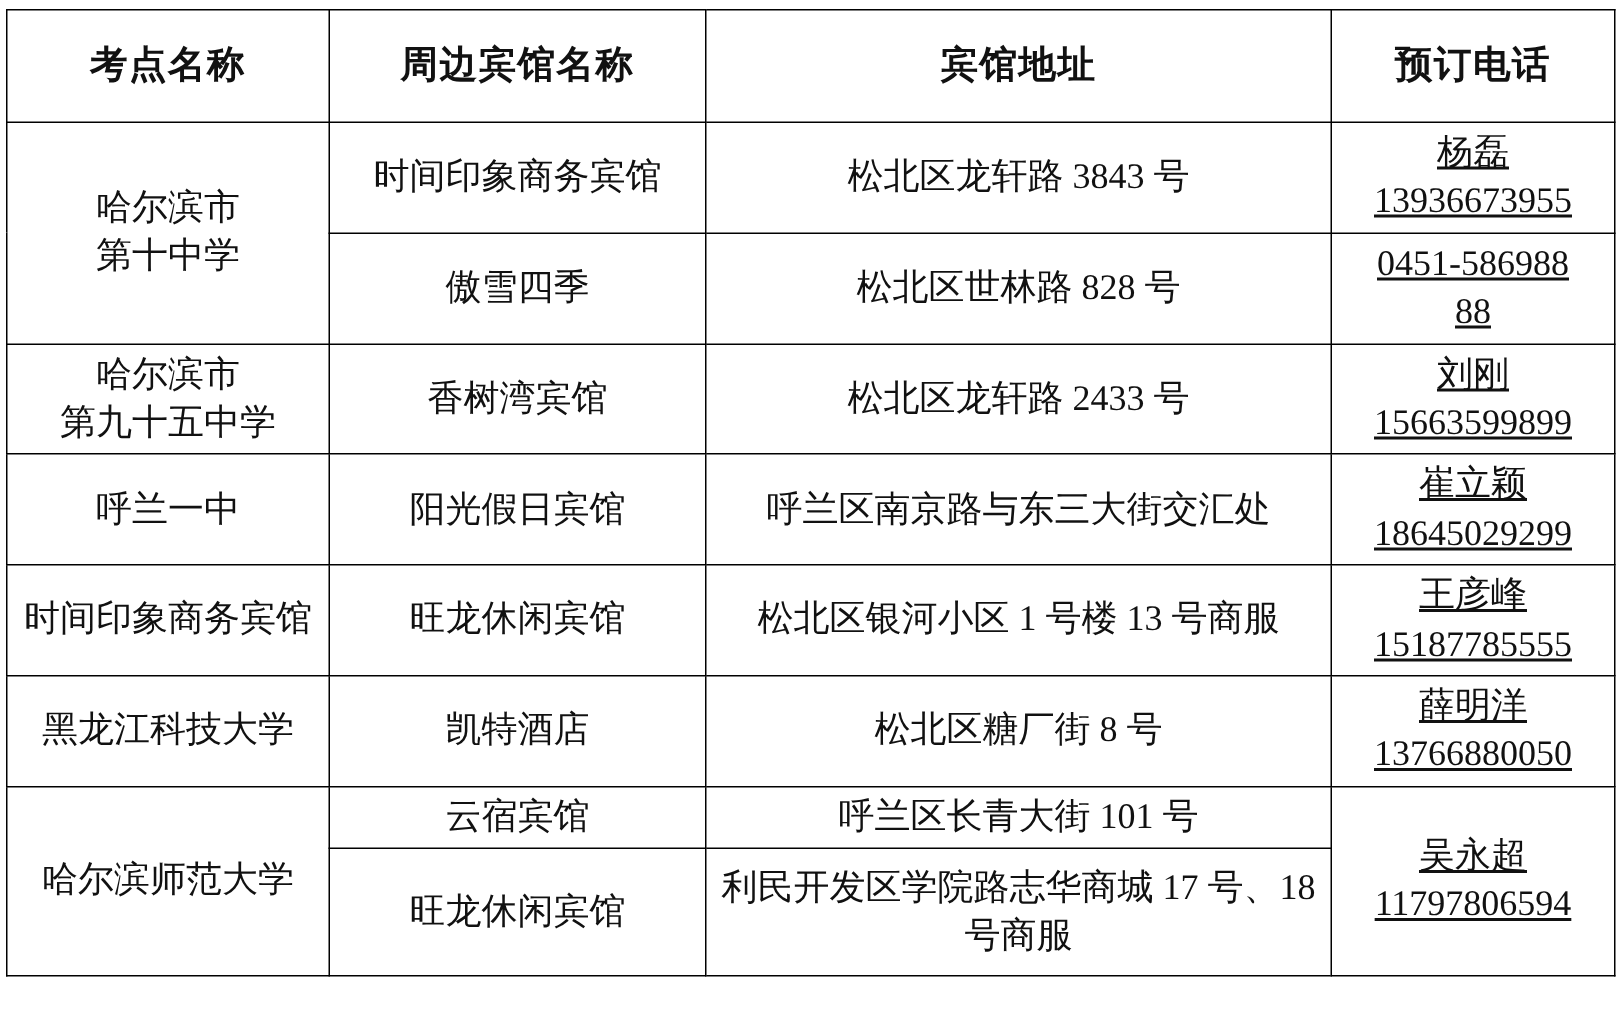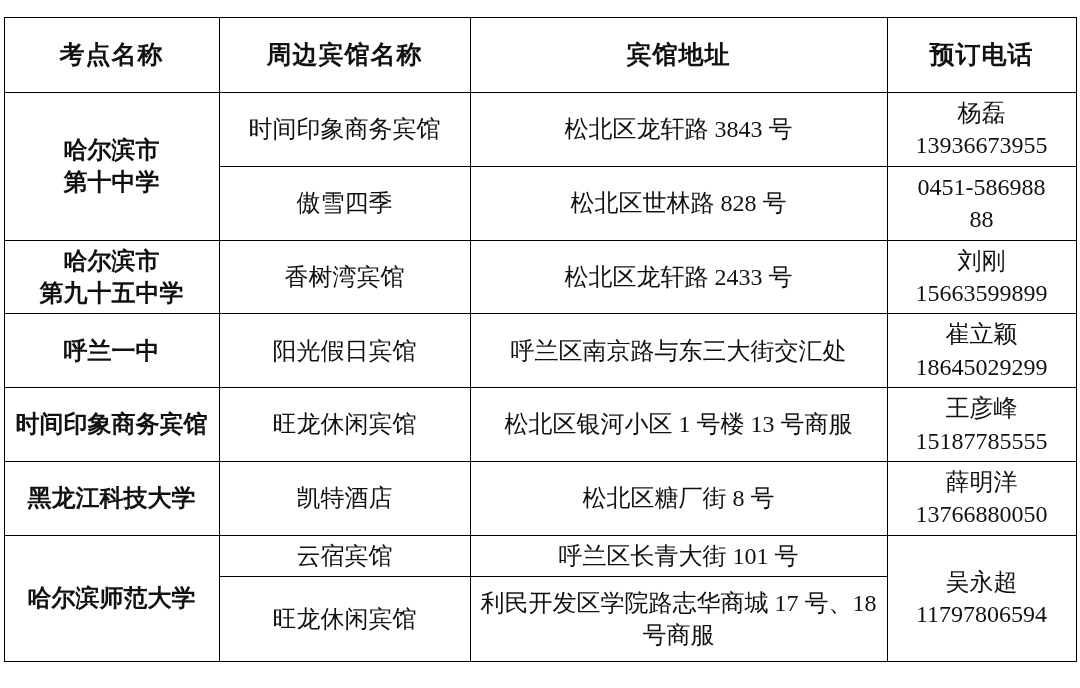--- a/index.html
+++ b/index.html
@@ -11,24 +11,24 @@
     width: 1080px;
     height: 688px;
     font-family: "Liberation Serif", "DejaVu Serif", serif;
     color: #111111;
     overflow: hidden;
   }
   .sheet {
     width: 1080px;
     height: 688px;
     box-sizing: border-box;
-    padding: 17px 4px 4px 4px;
+    padding: 6px 4px 4px 4px;
     display: flex;
     align-items: flex-start;
-    justify-content: center;
+    justify-content: flex-start;
   }
   table.hotel-table {
     border-collapse: collapse;
     width: 1072px;
     table-layout: fixed;
   }
   table.hotel-table th,
   table.hotel-table td {
     border: 1px solid #000000;
     text-align: center;
@@ -44,23 +44,23 @@
     letter-spacing: 1px;
   }
   table.hotel-table tbody td {
     font-size: 24px;
   }
   col.c-site  { width: 215px; }
   col.c-hotel { width: 251px; }
   col.c-addr  { width: 417px; }
   col.c-phone { width: 189px; }
 
-  td.site-cell { font-size: 24px; font-weight: bold; }
+  td.site-cell { font-size: 24px; }
   td.phone-cell { font-size: 23px; }
-  td.phone-cell .line { display: block; }
+  td.phone-cell .line { display: block; text-decoration: underline; }
   td.site-cell .line { display: block; }
   .row-tall td { height: 76px; }
 </style>
 </head>
 <body>
 
 <div class="sheet">
   <table class="hotel-table">
     <colgroup>
       <col class="c-site">

